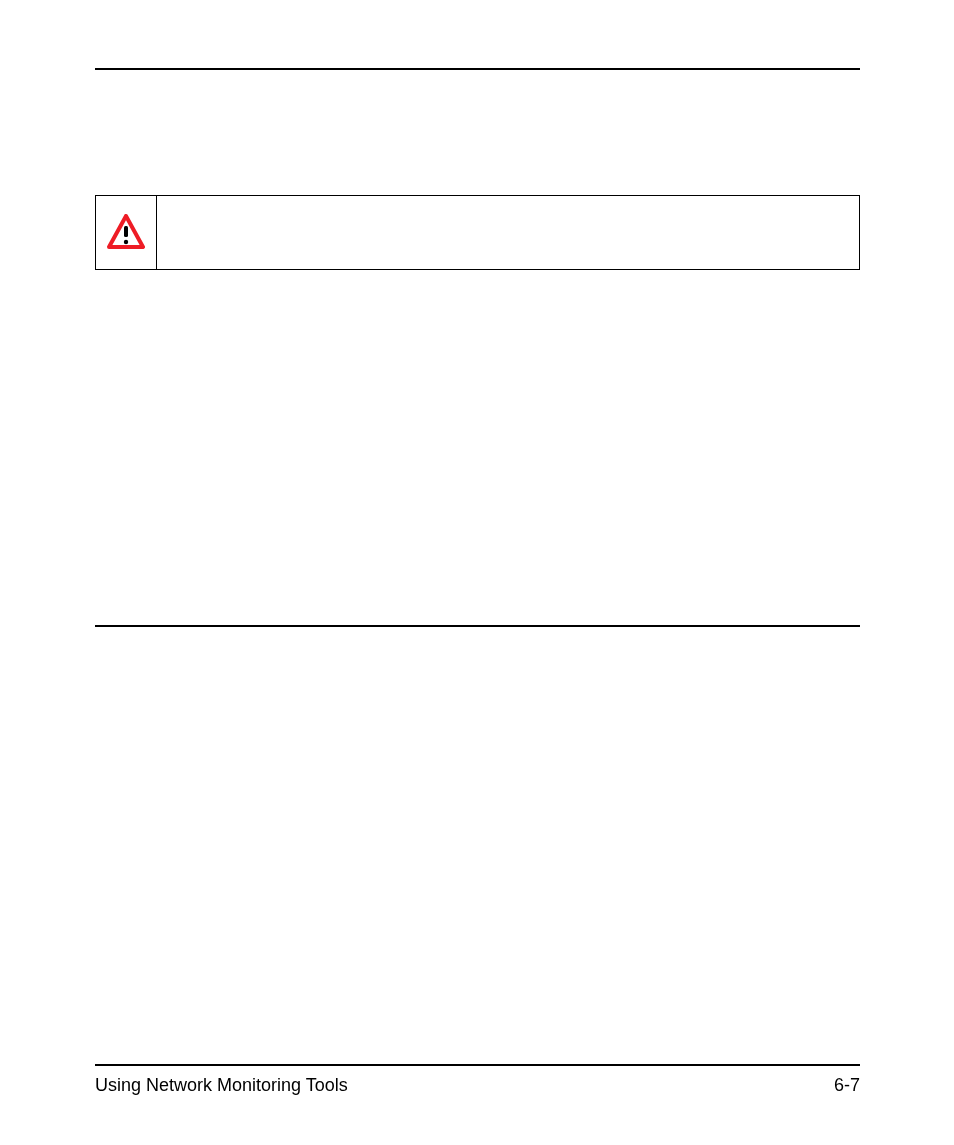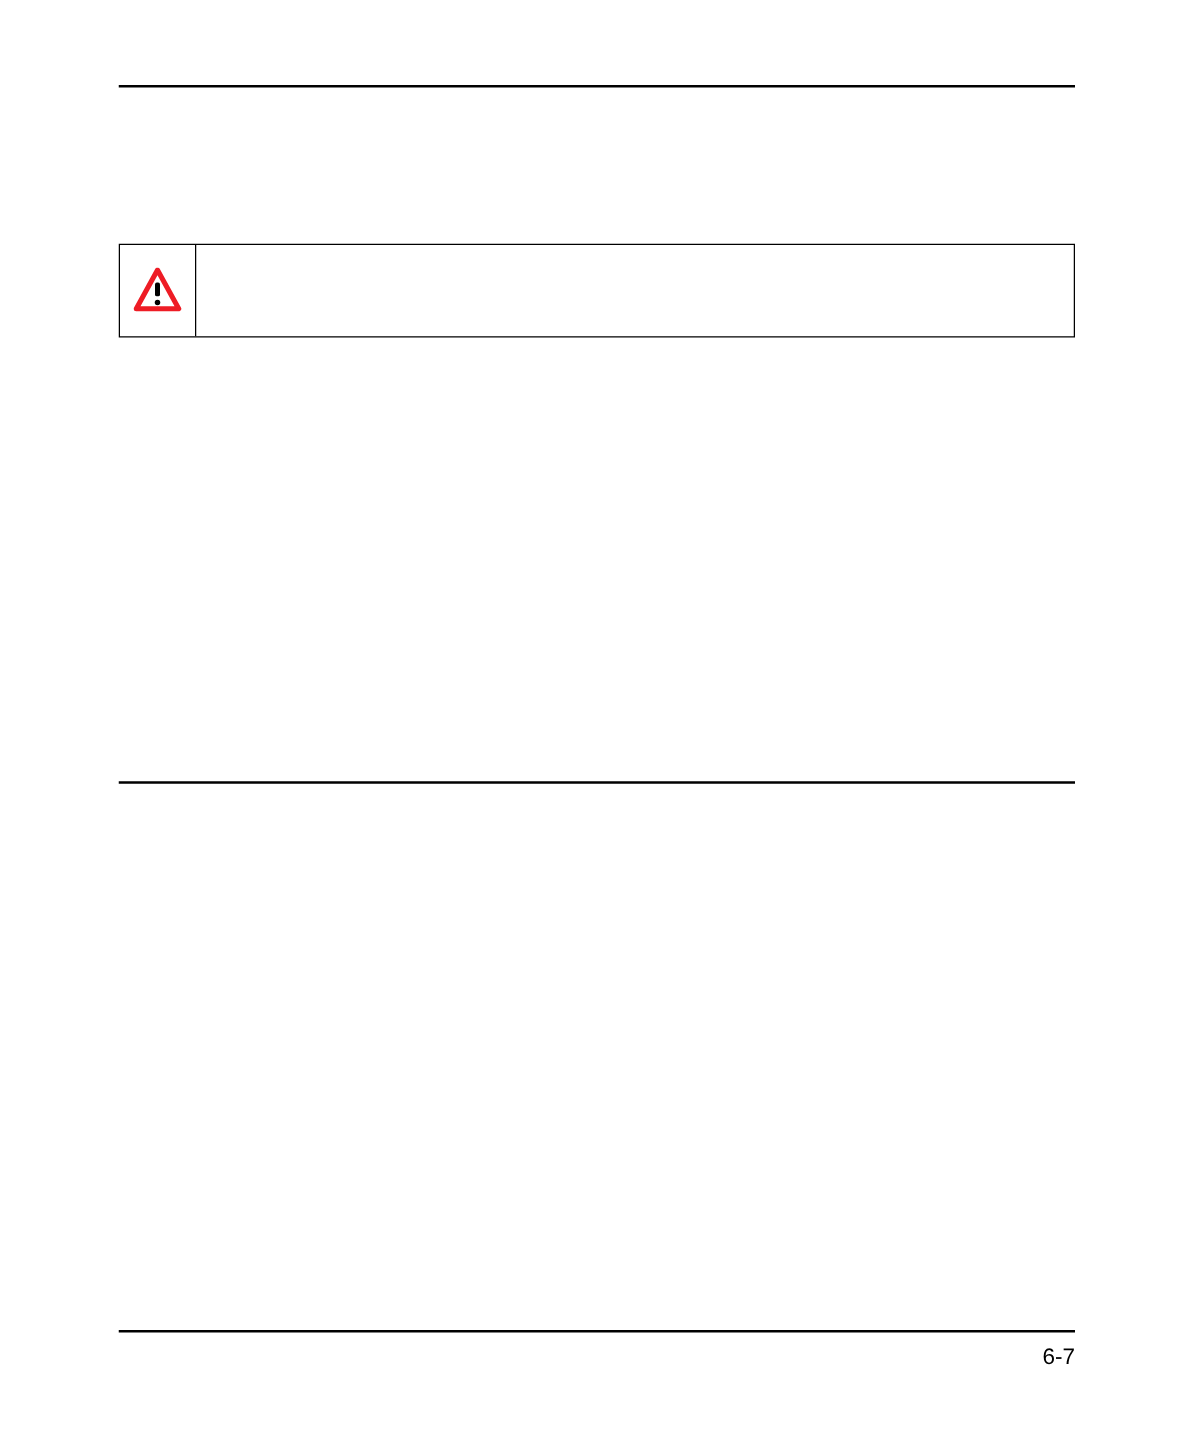--- a/index.html
+++ b/index.html
@@ -98,16 +98,17 @@
         </svg>
       </span>
     </div>
     <div class="text-cell"></div>
   </div>
 
   <div class="rule-mid"></div>
 
   <div class="rule-bottom"></div>
 
+  <div class="footer-left">Using Network Monitoring Tools</div>
 
   <div class="footer-right">6-7</div>
 
 </div>
 
 </body></html>

